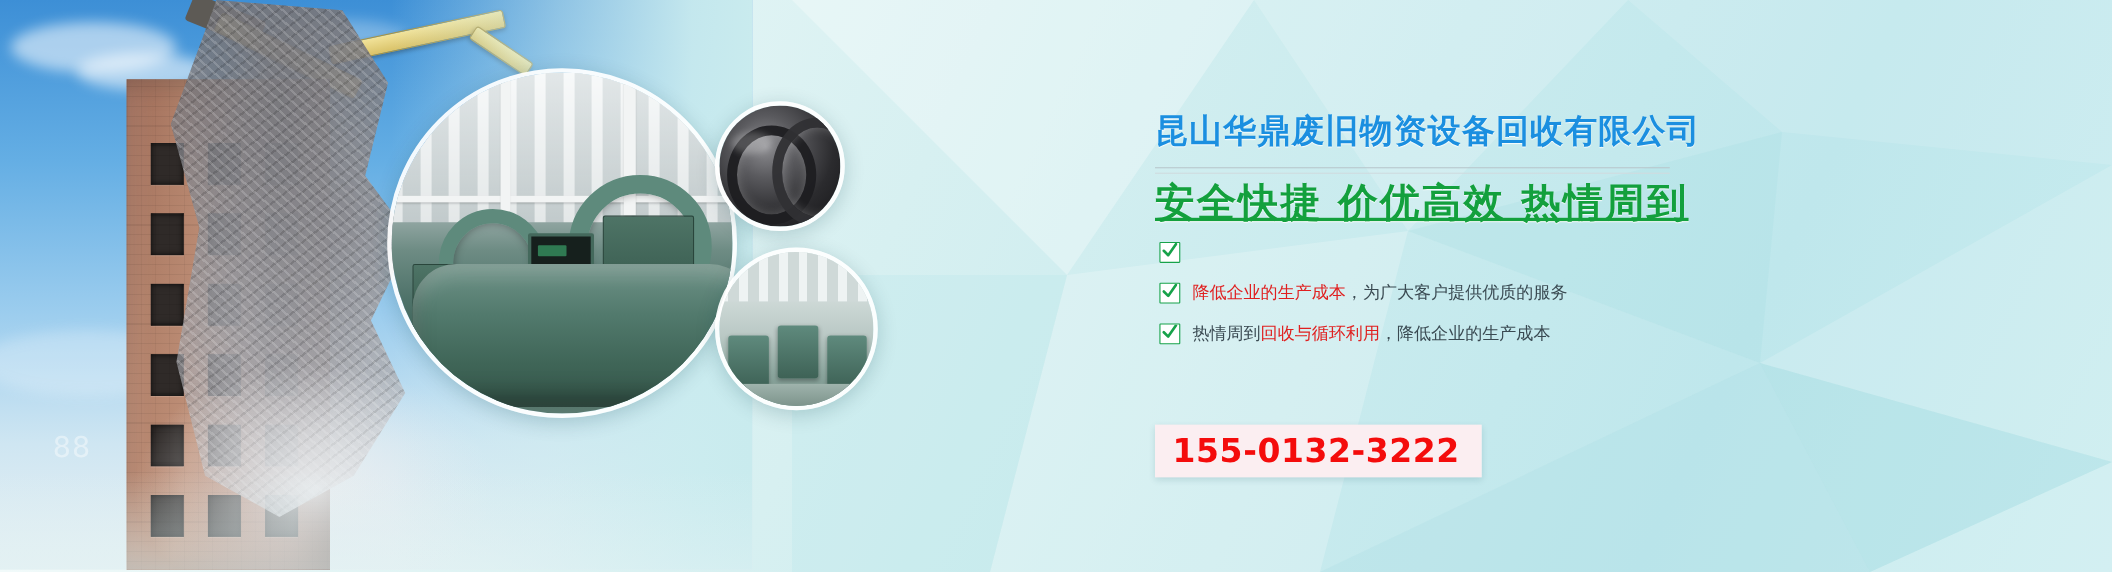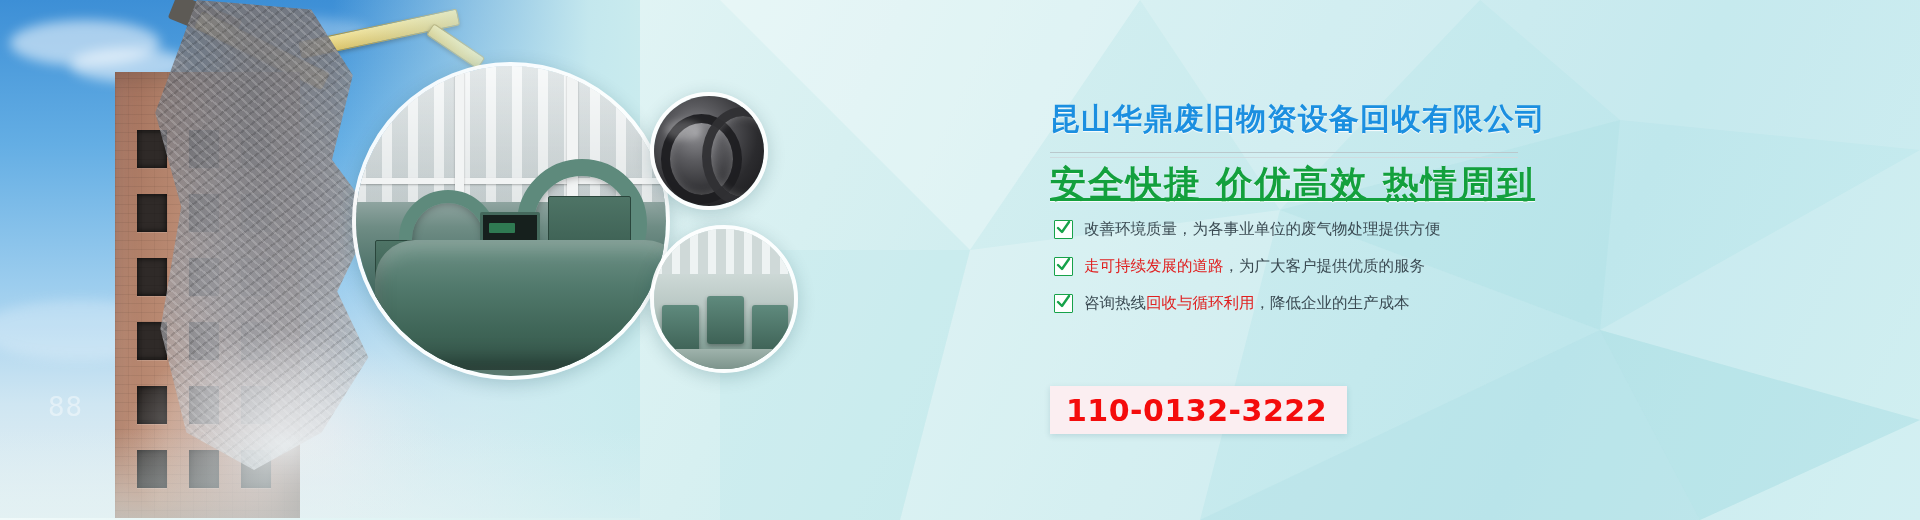--- a/index.html
+++ b/index.html
@@ -13,20 +13,21 @@
   }
 
   
   .poly-layer{position:absolute;inset:0;overflow:hidden;}
   .poly-layer svg{position:absolute;right:0;top:0;height:520px;width:1200px;}
 
   
   .photo-left{
     position:absolute;left:0;top:0;width:640px;height:518px;
     overflow:hidden;
+    padding-left:44px;
   }
   .sky{
     position:absolute;inset:0;
     background:linear-gradient(180deg,#3d8fd6 0%,#64aee4 28%,#9ccdee 55%,#cfe6f2 78%,#e9f1f3 100%);
   }
   .cloud{position:absolute;border-radius:50%;background:rgba(255,255,255,.55);filter:blur(6px);}
   .c1{left:10px;top:20px;width:150px;height:46px;}
   .c2{left:70px;top:48px;width:120px;height:34px;}
   .c3{left:250px;top:18px;width:120px;height:30px;opacity:.5;}
   .c4{left:-20px;top:300px;width:200px;height:60px;opacity:.45;}
@@ -302,41 +303,40 @@
     <div class="slogan">安全快捷 价优高效 热情周到</div>
 
     <div class="bullets">
 
       <div class="bullet">
         <span class="check">
           <svg width="15" height="15" viewBox="0 0 15 15">
               <path d="M2 7 L6 11 L13 1" stroke="#17a24a" stroke-width="2.4" fill="none" stroke-linecap="round" stroke-linejoin="round"></path>
             </svg>
         </span>
-        <span class="btext"><span>改善环境质量，为各事业单位的废气物处理提供方便</span><span class="hl"></span><span></span></span>
       </div>
 
       <div class="bullet">
         <span class="check">
           <svg width="15" height="15" viewBox="0 0 15 15">
               <path d="M2 7 L6 11 L13 1" stroke="#17a24a" stroke-width="2.4" fill="none" stroke-linecap="round" stroke-linejoin="round"></path>
             </svg>
         </span>
-        <span class="btext"><span></span><span class="hl">走可持续发展的道路</span><span>，为广大客户提供优质的服务</span></span>
+        <span class="btext"><span></span><span class="hl">降低企业的生产成本</span><span>，为广大客户提供优质的服务</span></span>
       </div>
 
       <div class="bullet">
         <span class="check">
           <svg width="15" height="15" viewBox="0 0 15 15">
               <path d="M2 7 L6 11 L13 1" stroke="#17a24a" stroke-width="2.4" fill="none" stroke-linecap="round" stroke-linejoin="round"></path>
             </svg>
         </span>
-        <span class="btext"><span>咨询热线</span><span class="hl">回收与循环利用</span><span>，降低企业的生产成本</span></span>
+        <span class="btext"><span>热情周到</span><span class="hl">回收与循环利用</span><span>，降低企业的生产成本</span></span>
       </div>
 
     </div>
 
     <div class="hotline">
-      <div class="hot-number">110-0132-3222</div>
+      <div class="hot-number">155-0132-3222</div>
     </div>
 
   </div>
 </div>
 
 </body></html>

